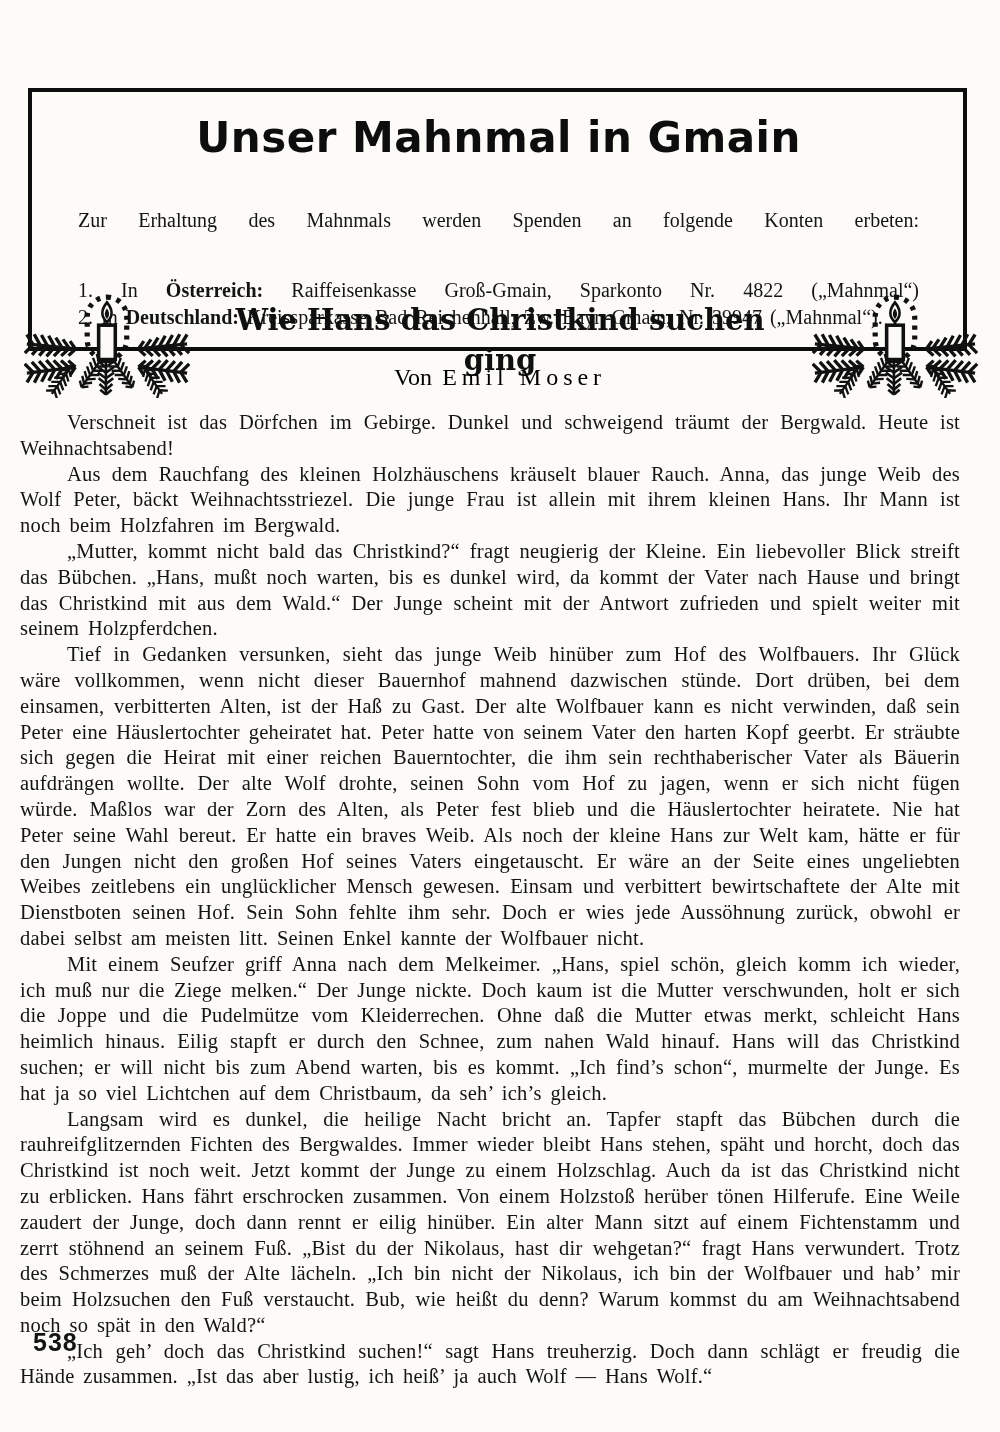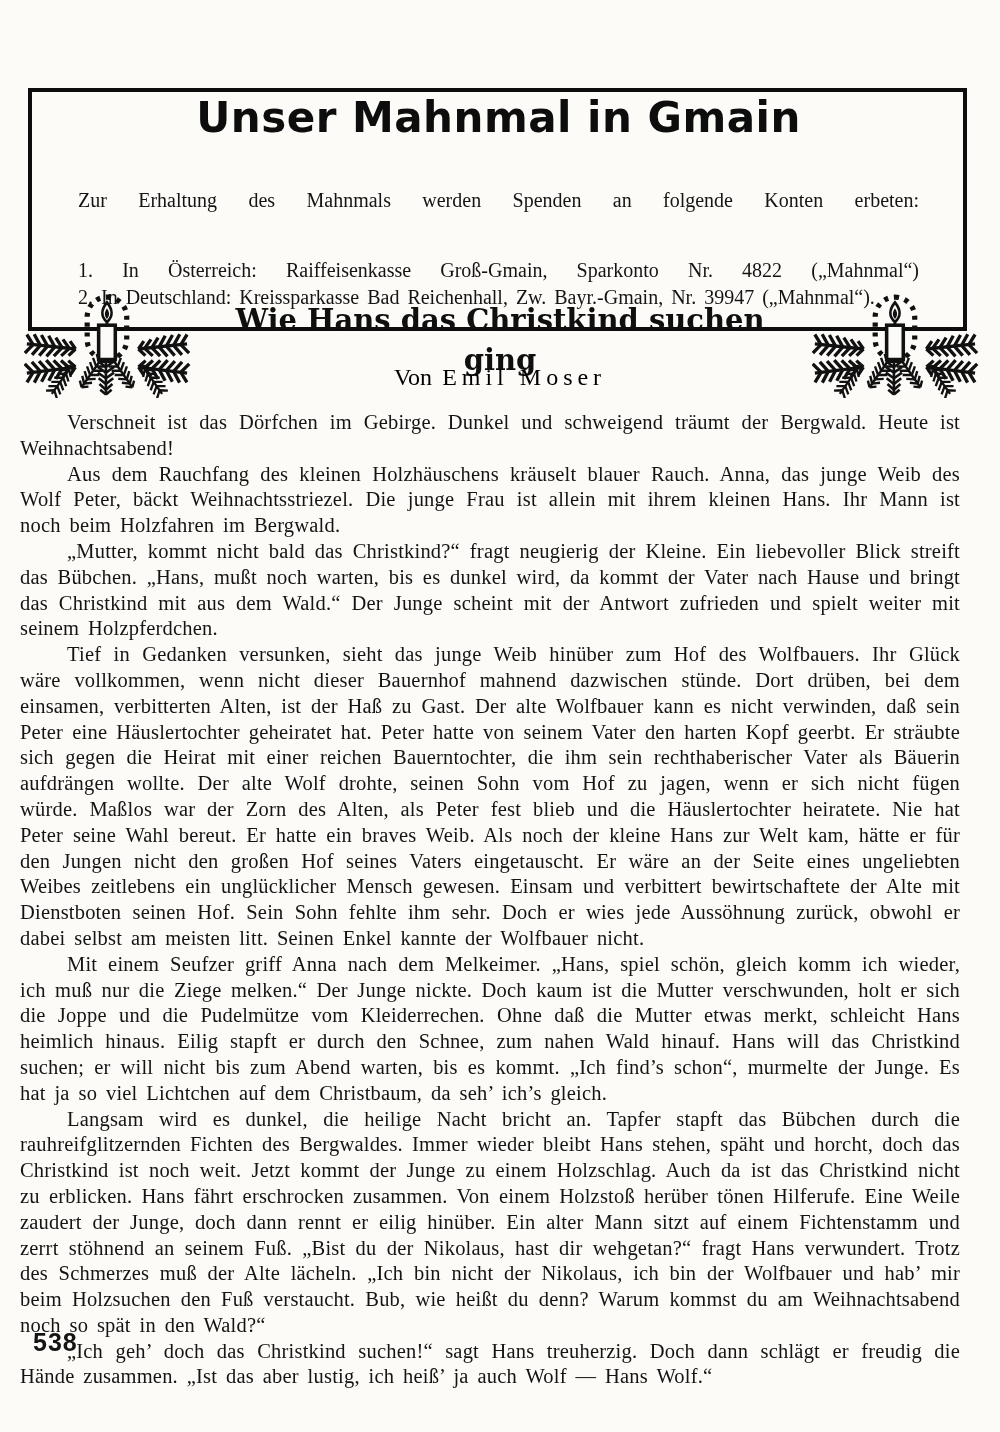--- a/index.html
+++ b/index.html
@@ -13,41 +13,41 @@
     overflow:hidden;
     font-family:"Liberation Serif", serif;
   }
   
   .notice-box{
     position:absolute;
     left:28px;top:88px;
     width:939px;
     border:4px solid #0d0d0d;
     box-sizing:border-box;
-    padding:0 44px 16px 46px;
+    padding:20px 44px 16px 46px;
     background:#fcfbf7;
   }
   .notice-title{
     text-align:center;
     font-family:"DejaVu Sans","Liberation Sans",sans-serif;
     font-weight:bold;
     font-size:42px;
     letter-spacing:0.5px;
     line-height:52px;
     margin:0 0 6px 0;
     color:#0d0d0d;
   }
   .notice-text{
     font-size:20px;
     line-height:27px;
     word-spacing:3px;
     text-align:justify;
   }
   .notice-line-stretch{ text-align:justify; text-align-last:justify;margin-top:43px; }
-  .notice-text b{ font-weight:normal; }
+  .notice-text b{ font-weight:bold; }
   
   .story-header{
     position:absolute;
     left:0;top:292px;
     width:1000px;height:112px;
   }
   .ornament{
     position:absolute;top:2px;
     width:168px;height:104px;
   }

